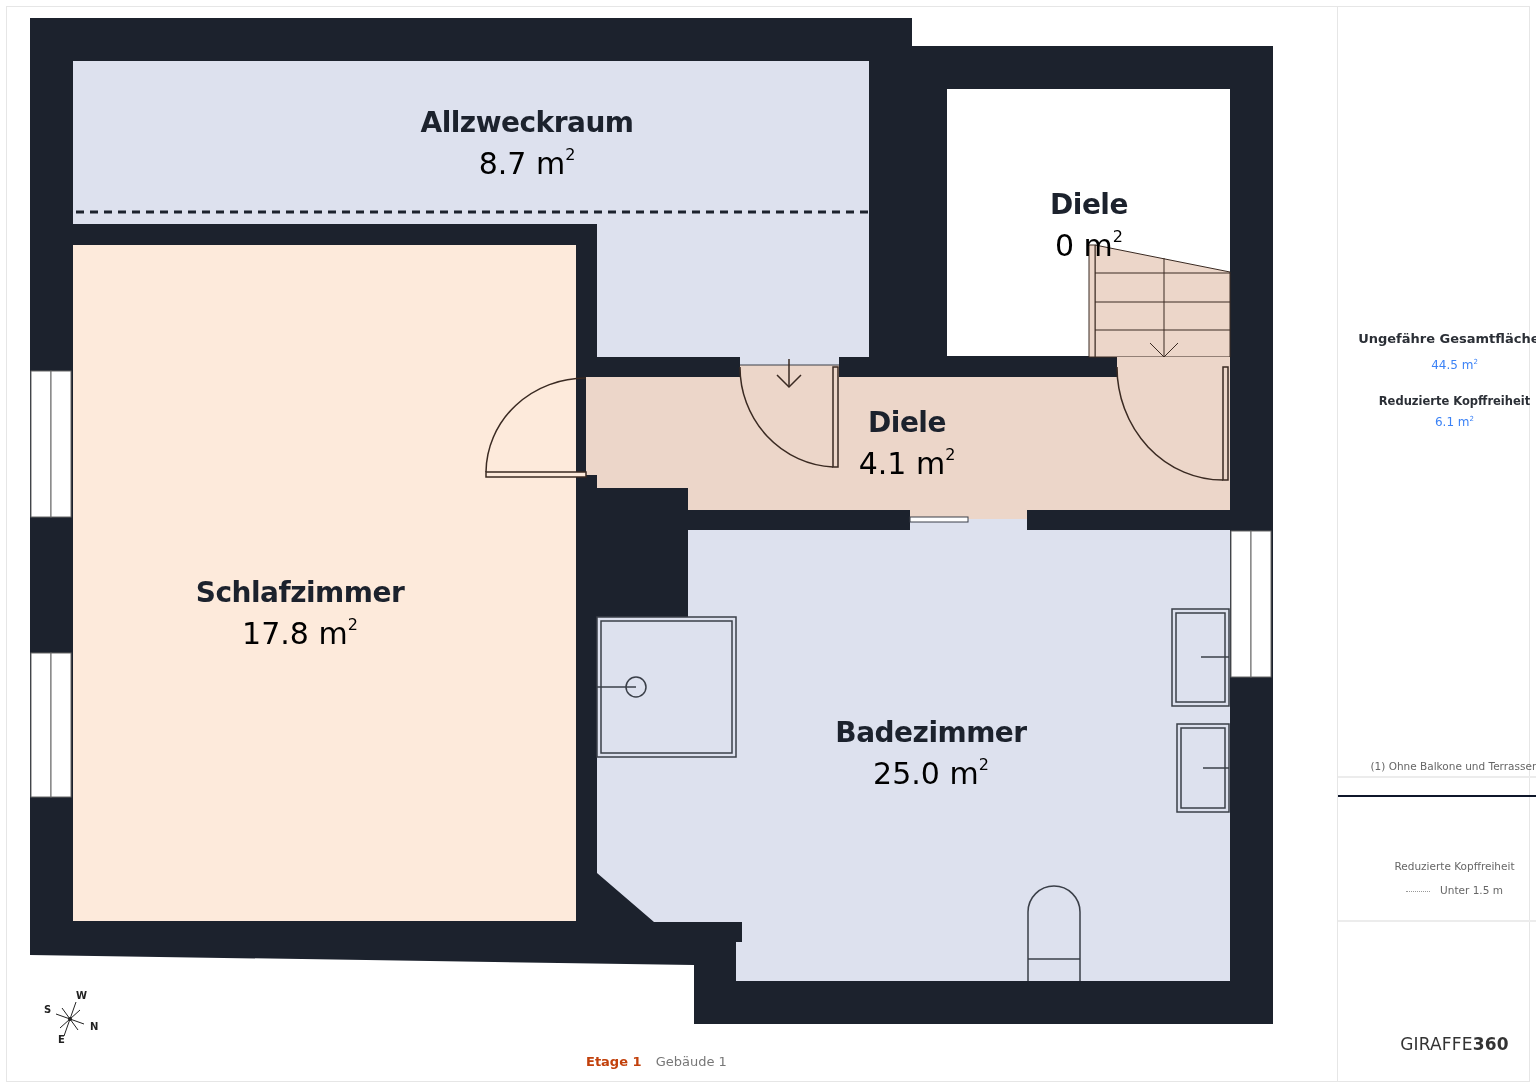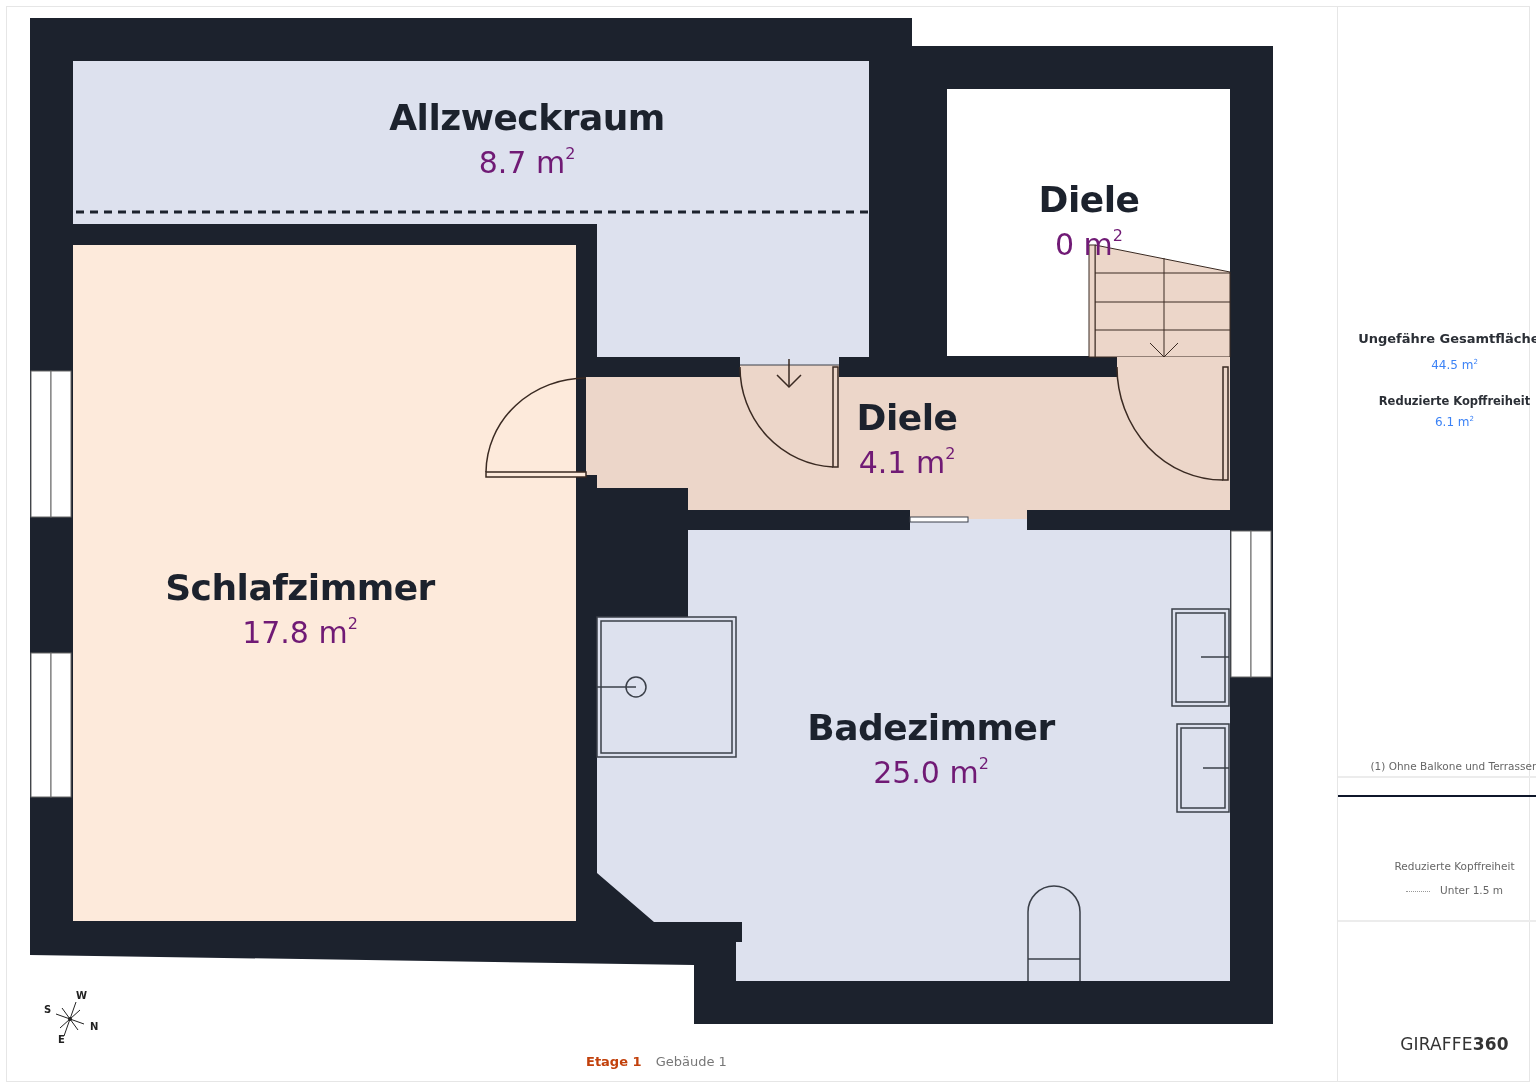--- a/index.html
+++ b/index.html
@@ -33,27 +33,28 @@
       text-align: center;
       transform: translate(-50%, 0);
       white-space: nowrap;
       line-height: 1;
     }
     .room-name {
       display: block;
       font-family: "DejaVu Sans", sans-serif;
       font-weight: bold;
       color: #1c222d;
-      font-size: 36px;
+      font-size: 28px;
       letter-spacing: -0.5px;
+      margin-top: 9px;
     }
     .room-area {
       display: block;
       font-family: "DejaVu Sans", sans-serif;
-      color: #701a75;
+      color: #000000;
       font-size: 30px;
       margin-top: 10px;
     }
     .room-area sup { font-size: 16px; vertical-align: 14px; }
 
     .sidebar {
       position: absolute;
       left: 1296px; top: 6px;
       width: 234px; height: 1076px;
       border-left: 1px solid #e6e6e6;

